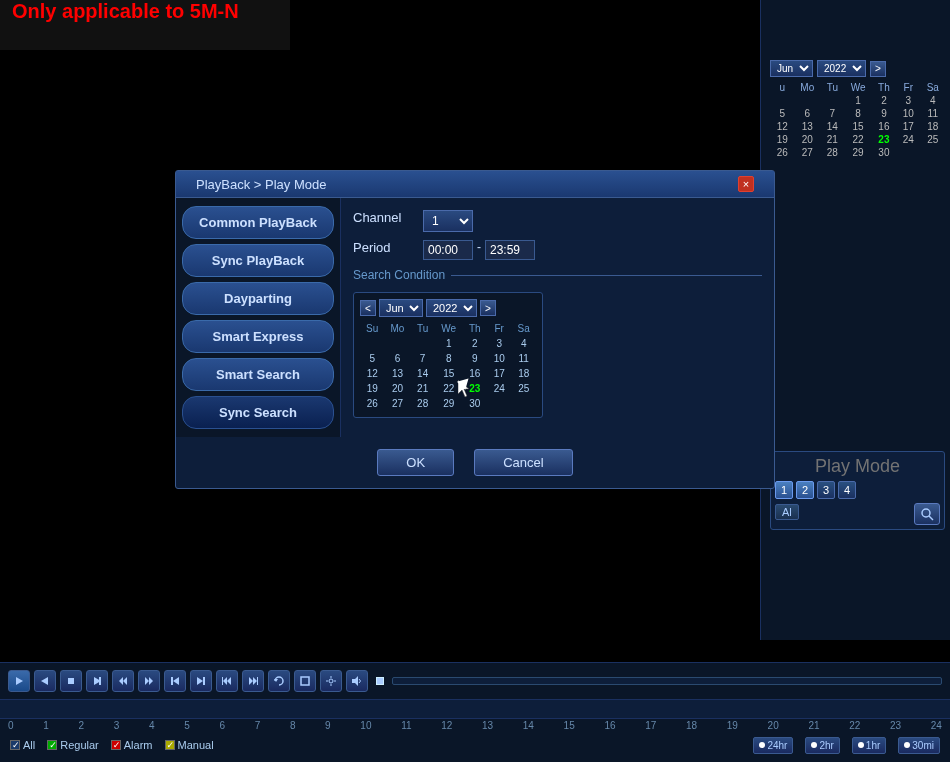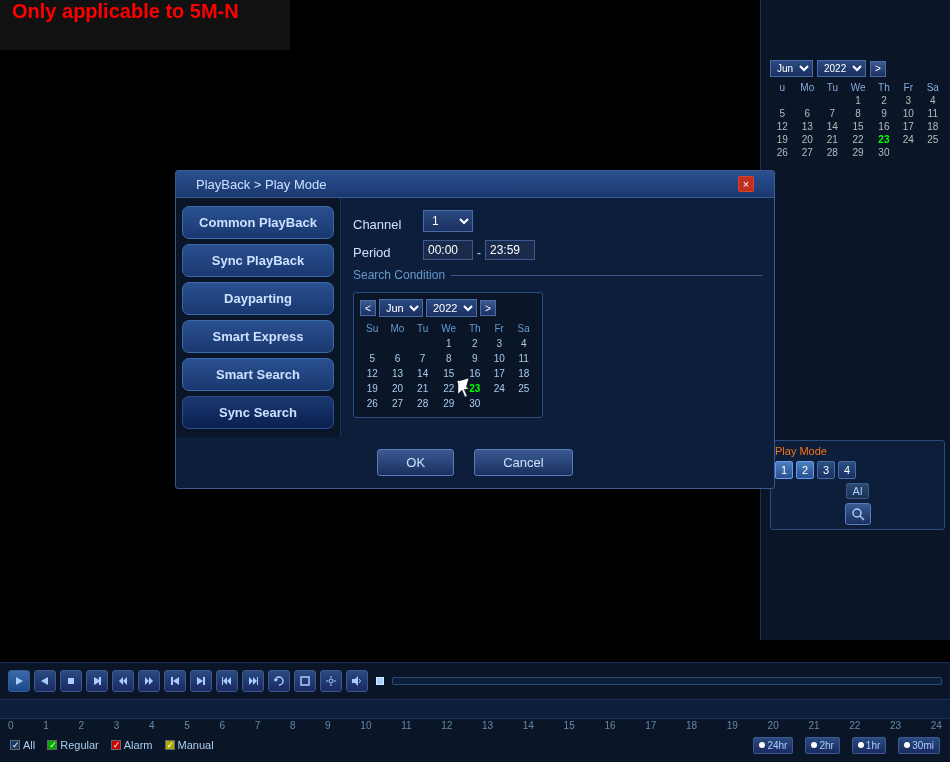--- a/index.html
+++ b/index.html
@@ -136,23 +136,23 @@
       position: absolute;
       bottom: 110px;
       right: 5px;
       width: 175px;
       background: #0d1e3a;
       border: 1px solid #2a4a80;
       border-radius: 3px;
       padding: 4px;
     }
     #play-mode-title {
-      color: #f97316;
-      font-size: 11px;
-      text-align: left;
+      color: #737373;
+      font-size: 18px;
+      text-align: center;
       margin-bottom: 4px;
     }
     #play-mode-numbers {
       display: flex;
       gap: 3px;
       margin-bottom: 4px;
     }
     .pm-num {
       width: 18px;
       height: 18px;
@@ -241,40 +241,40 @@
       border-right: 1px solid #1a3060;
       padding: 8px 6px;
       display: flex;
       flex-direction: column;
       gap: 5px;
     }
     .nav-btn {
       background: linear-gradient(to bottom, #2a5090, #1a3870);
       color: #cce0ff;
       border: 1px solid #3a6aaa;
-      border-radius: 7px;
+      border-radius: 14px;
       padding: 8px 4px;
       text-align: center;
       cursor: pointer;
       font-size: 13px;
       font-weight: bold;
     }
     .nav-btn.active {
       background: linear-gradient(to bottom, #1a3870, #0a2050);
       border-color: #2a5090;
     }
 
     
     #dialog-content {
       flex: 1;
       padding: 12px;
     }
     #channel-row, #period-row {
       display: flex;
-      align-items: flex-end;
+      align-items: flex-start;
       margin-bottom: 8px;
     }
     .field-label {
       color: #cce0ff;
       width: 70px;
       font-size: 13px;
     }
     #channel-select {
       background: linear-gradient(to bottom, #2a4a80, #1a3060);
       color: #fff;
@@ -616,21 +616,21 @@
   </div>
 
   <div id="play-mode-panel">
     <div id="play-mode-title">Play Mode</div>
     <div id="play-mode-numbers">
       <div class="pm-num active">1</div>
       <div class="pm-num active">2</div>
       <div class="pm-num">3</div>
       <div class="pm-num">4</div>
     </div>
-    <div style="display:flex;align-items:center;justify-content:space-between;flex-direction:column;">
+    <div style="display:flex;align-items:center;justify-content:space-between;">
       <button id="pm-al-btn">Al</button>
       <div id="pm-search-btn">
         <svg width="14" height="14" viewBox="0 0 14 14">
           <circle cx="6" cy="6" r="4" stroke="#aaccff" stroke-width="1.5" fill="none"></circle>
           <line x1="9" y1="9" x2="13" y2="13" stroke="#aaccff" stroke-width="1.5"></line>
         </svg>
       </div>
     </div>
   </div>
 </div>

